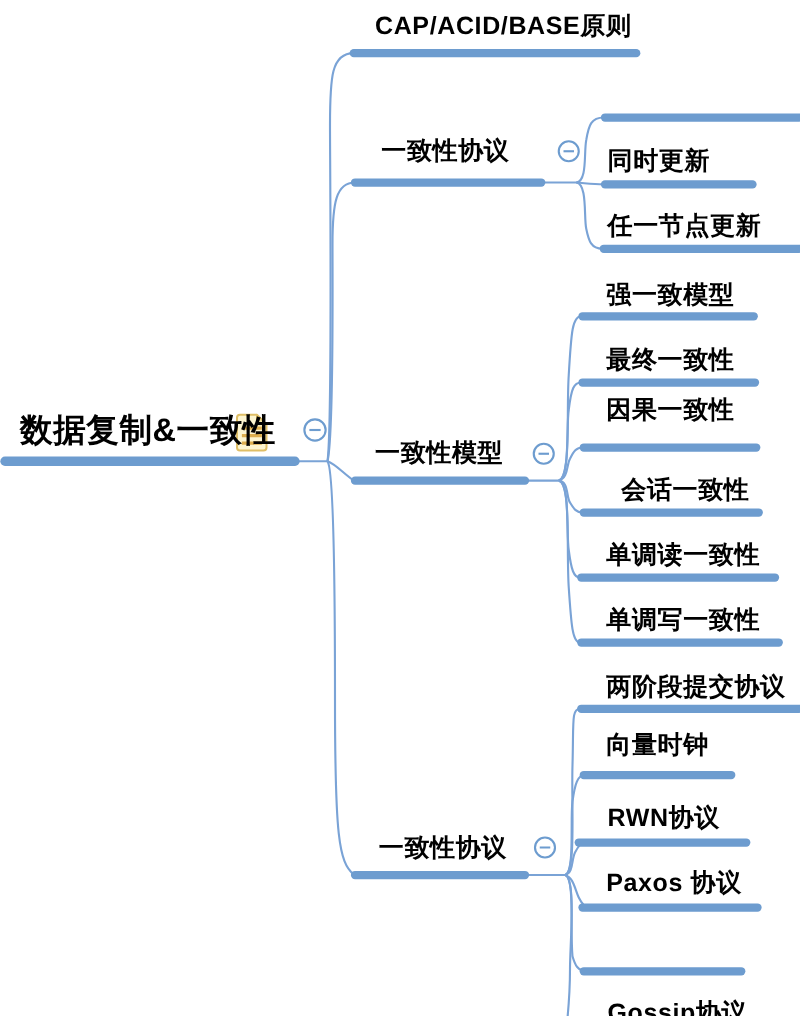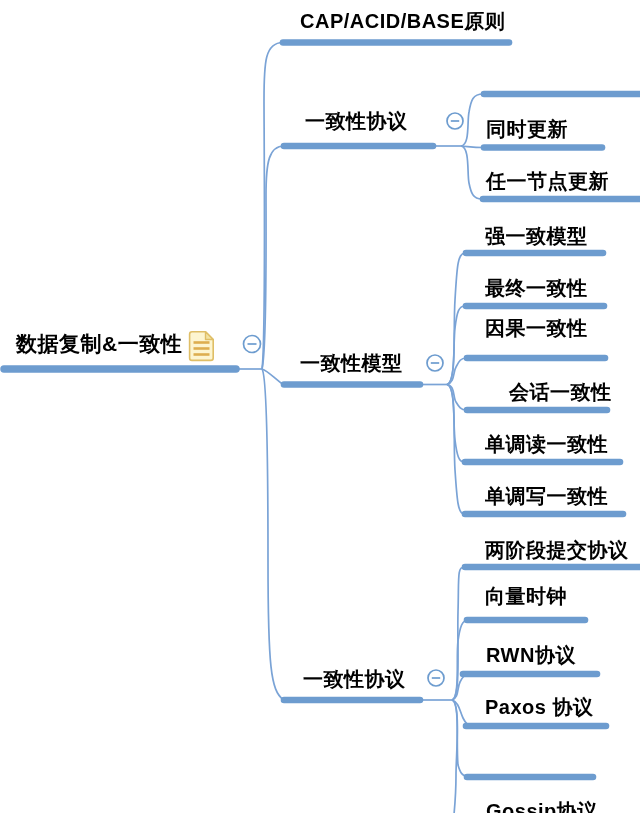--- a/index.html
+++ b/index.html
@@ -14,21 +14,21 @@
   .topic{
     position:absolute;
     white-space:nowrap;
     color:#000000;
     font-weight:600;
     font-size:20px;
     line-height:24px;
     letter-spacing:0.5px;
     cursor:default;
   }
-  .topic.root{font-size:21px;}
+  .topic.root{font-size:26px;}
 </style>
 </head>
 <body>
 
 <div id="stage">
 
   <svg id="wires" width="640" height="813" viewBox="0 0 640 813">
 
     <g fill="none" stroke="#7aa3d6" stroke-width="1.7">
 
@@ -123,21 +123,21 @@
   <div class="topic" style="left:300px;top:9px;">CAP/ACID/BASE原则</div>
 
   <div class="topic" style="left:305px;top:109px;">一致性协议</div>
   <div class="topic" style="left:486px;top:117px;">同时更新</div>
   <div class="topic" style="left:486px;top:169px;">任一节点更新</div>
 
   <div class="topic" style="left:300px;top:351px;">一致性模型</div>
   <div class="topic" style="left:485px;top:224px;">强一致模型</div>
   <div class="topic" style="left:485px;top:276px;">最终一致性</div>
   <div class="topic" style="left:485px;top:316px;">因果一致性</div>
-  <div class="topic" style="left:509px;top:380px;">会话一致性</div>
+  <div class="topic" style="left:497px;top:380px;">会话一致性</div>
   <div class="topic" style="left:485px;top:432px;">单调读一致性</div>
   <div class="topic" style="left:485px;top:484px;">单调写一致性</div>
 
   <div class="topic" style="left:303px;top:667px;">一致性协议</div>
   <div class="topic" style="left:485px;top:538px;">两阶段提交协议</div>
   <div class="topic" style="left:485px;top:584px;">向量时钟</div>
   <div class="topic" style="left:486px;top:643px;text-align:right;">RWN协议</div>
   <div class="topic" style="left:485px;top:695px;">Paxos 协议</div>
   <div class="topic" style="left:486px;top:799px;">Gossip协议</div>
 

